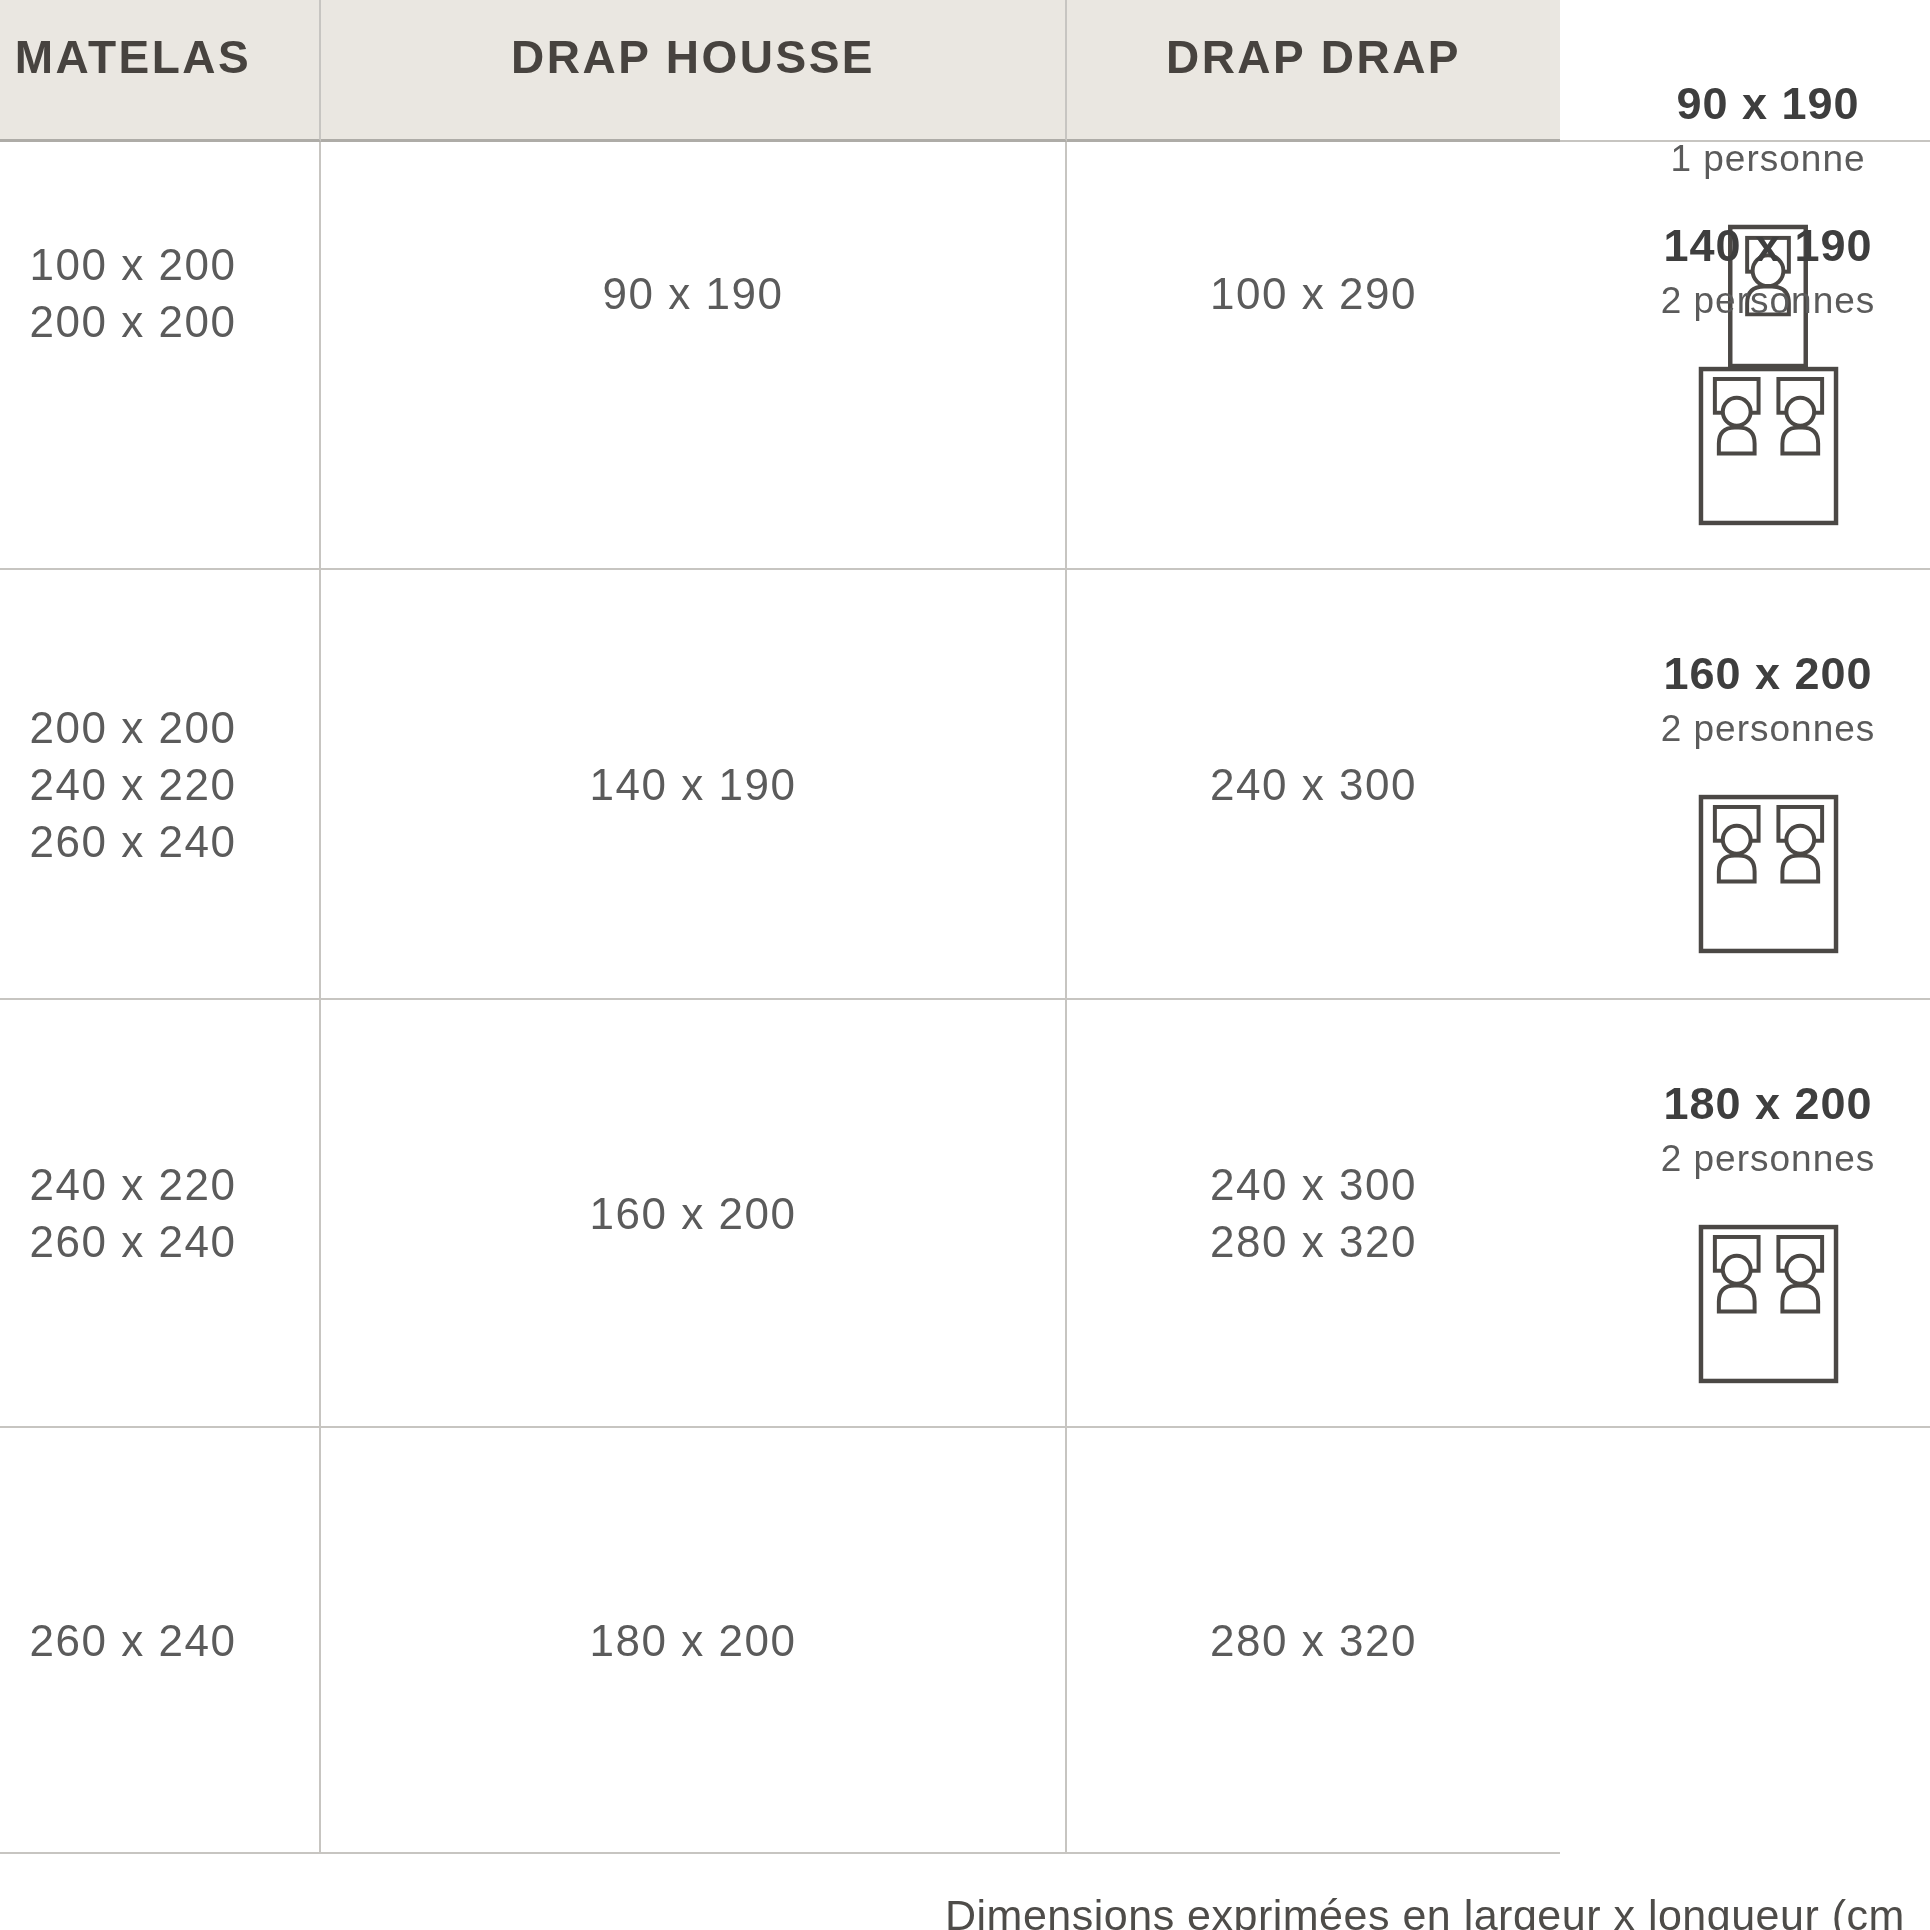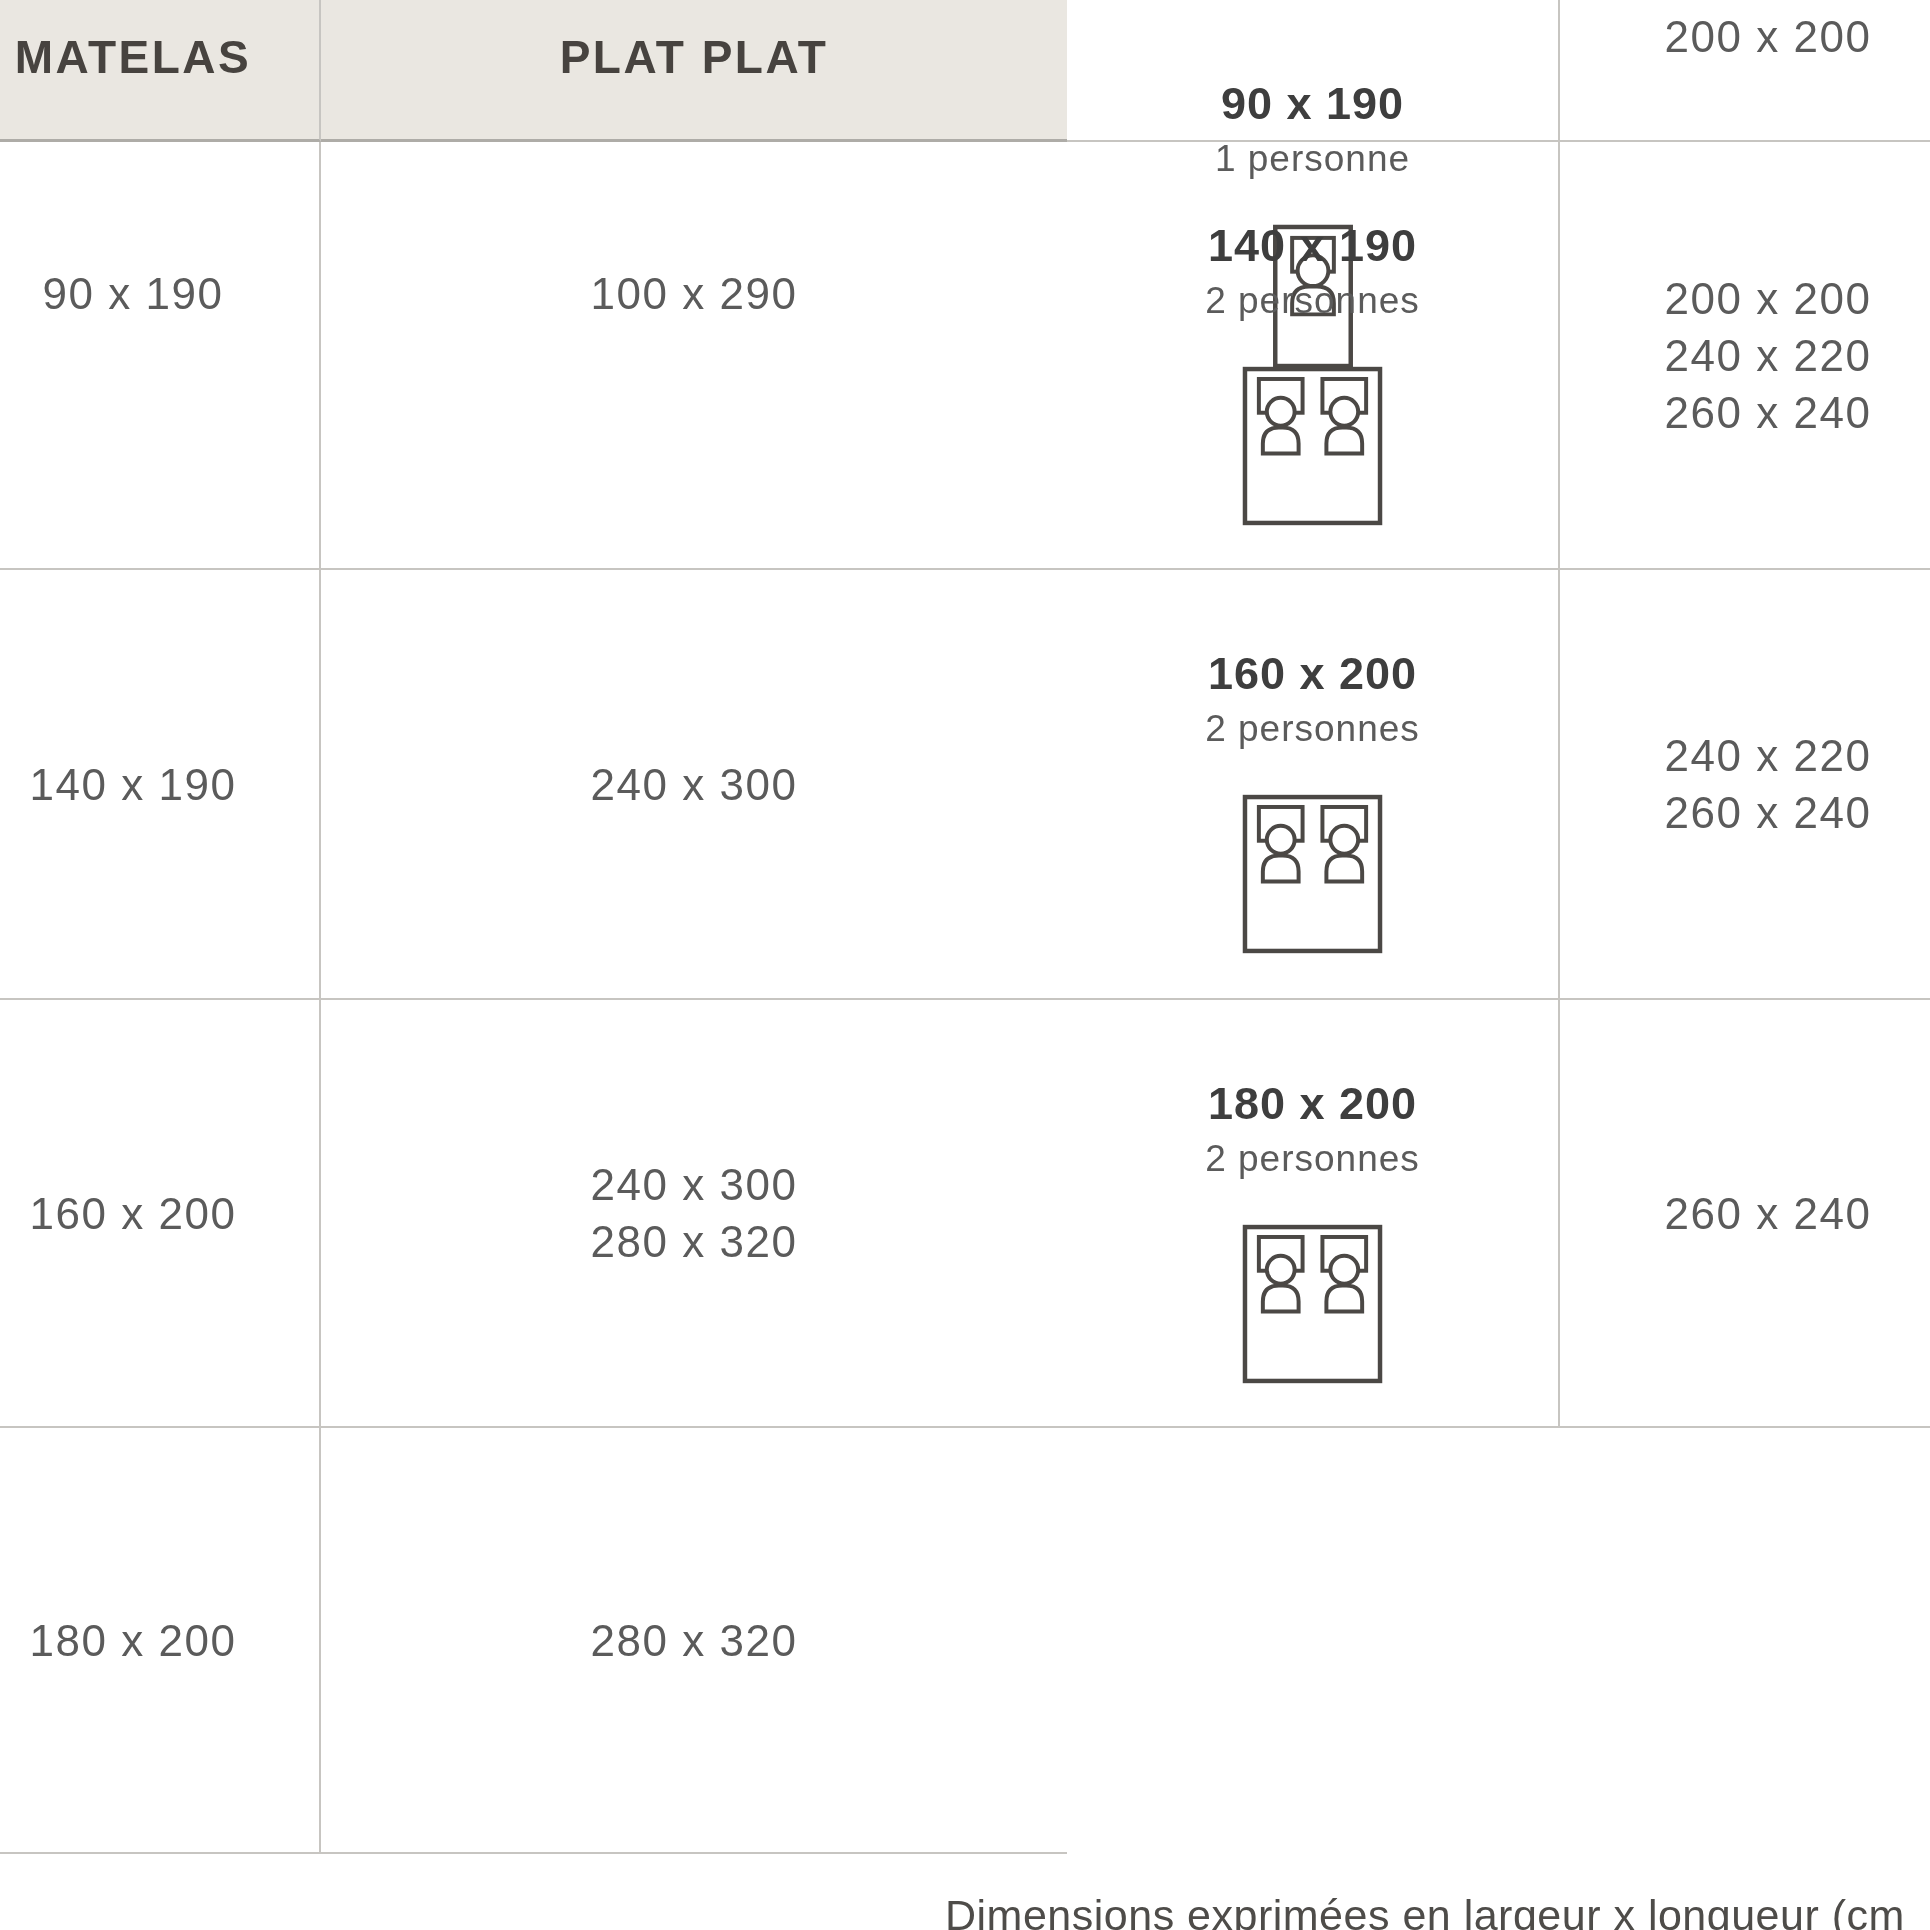--- a/index.html
+++ b/index.html
@@ -66,22 +66,25 @@
   }
 </style>
 </head>
 <body>
 
 <div class="stage">
   <div class="size-table" id="size-table">
     <div class="cell header col-1">
       <span>MATELAS</span>
     </div>
+    <div class="cell header col-3">
+      <span>DRAP HOUSSE</span>
+    </div>
     <div class="cell header col-4">
-      <span>PLAT PLAT</span>
+      <span>DRAP DRAP</span>
     </div>
 
   <div class="cell body-cell label-cell col-1">
         <div class="size-label">90 x 190</div>
         <div class="capacity">1 personne</div>
         <div class="bed-icon"><svg width="82" height="145" viewBox="0 0 82 146" xmlns="http://www.w3.org/2000/svg">
             <rect x="3" y="3" width="76" height="140" fill="#fff" stroke="#4b4845" stroke-width="4.5"></rect>
             <rect x="20" y="14" width="42" height="34" fill="#fff" stroke="#4b4845" stroke-width="4"></rect>
             <circle cx="41" cy="47" r="15.5" fill="#fff" stroke="#4b4845" stroke-width="4"></circle>
             <path d="M 20 91 L 20 80 Q 20 63 37 63 L 45 63 Q 62 63 62 80 L 62 91 Z" fill="#fff" stroke="#4b4845" stroke-width="4"></path>

